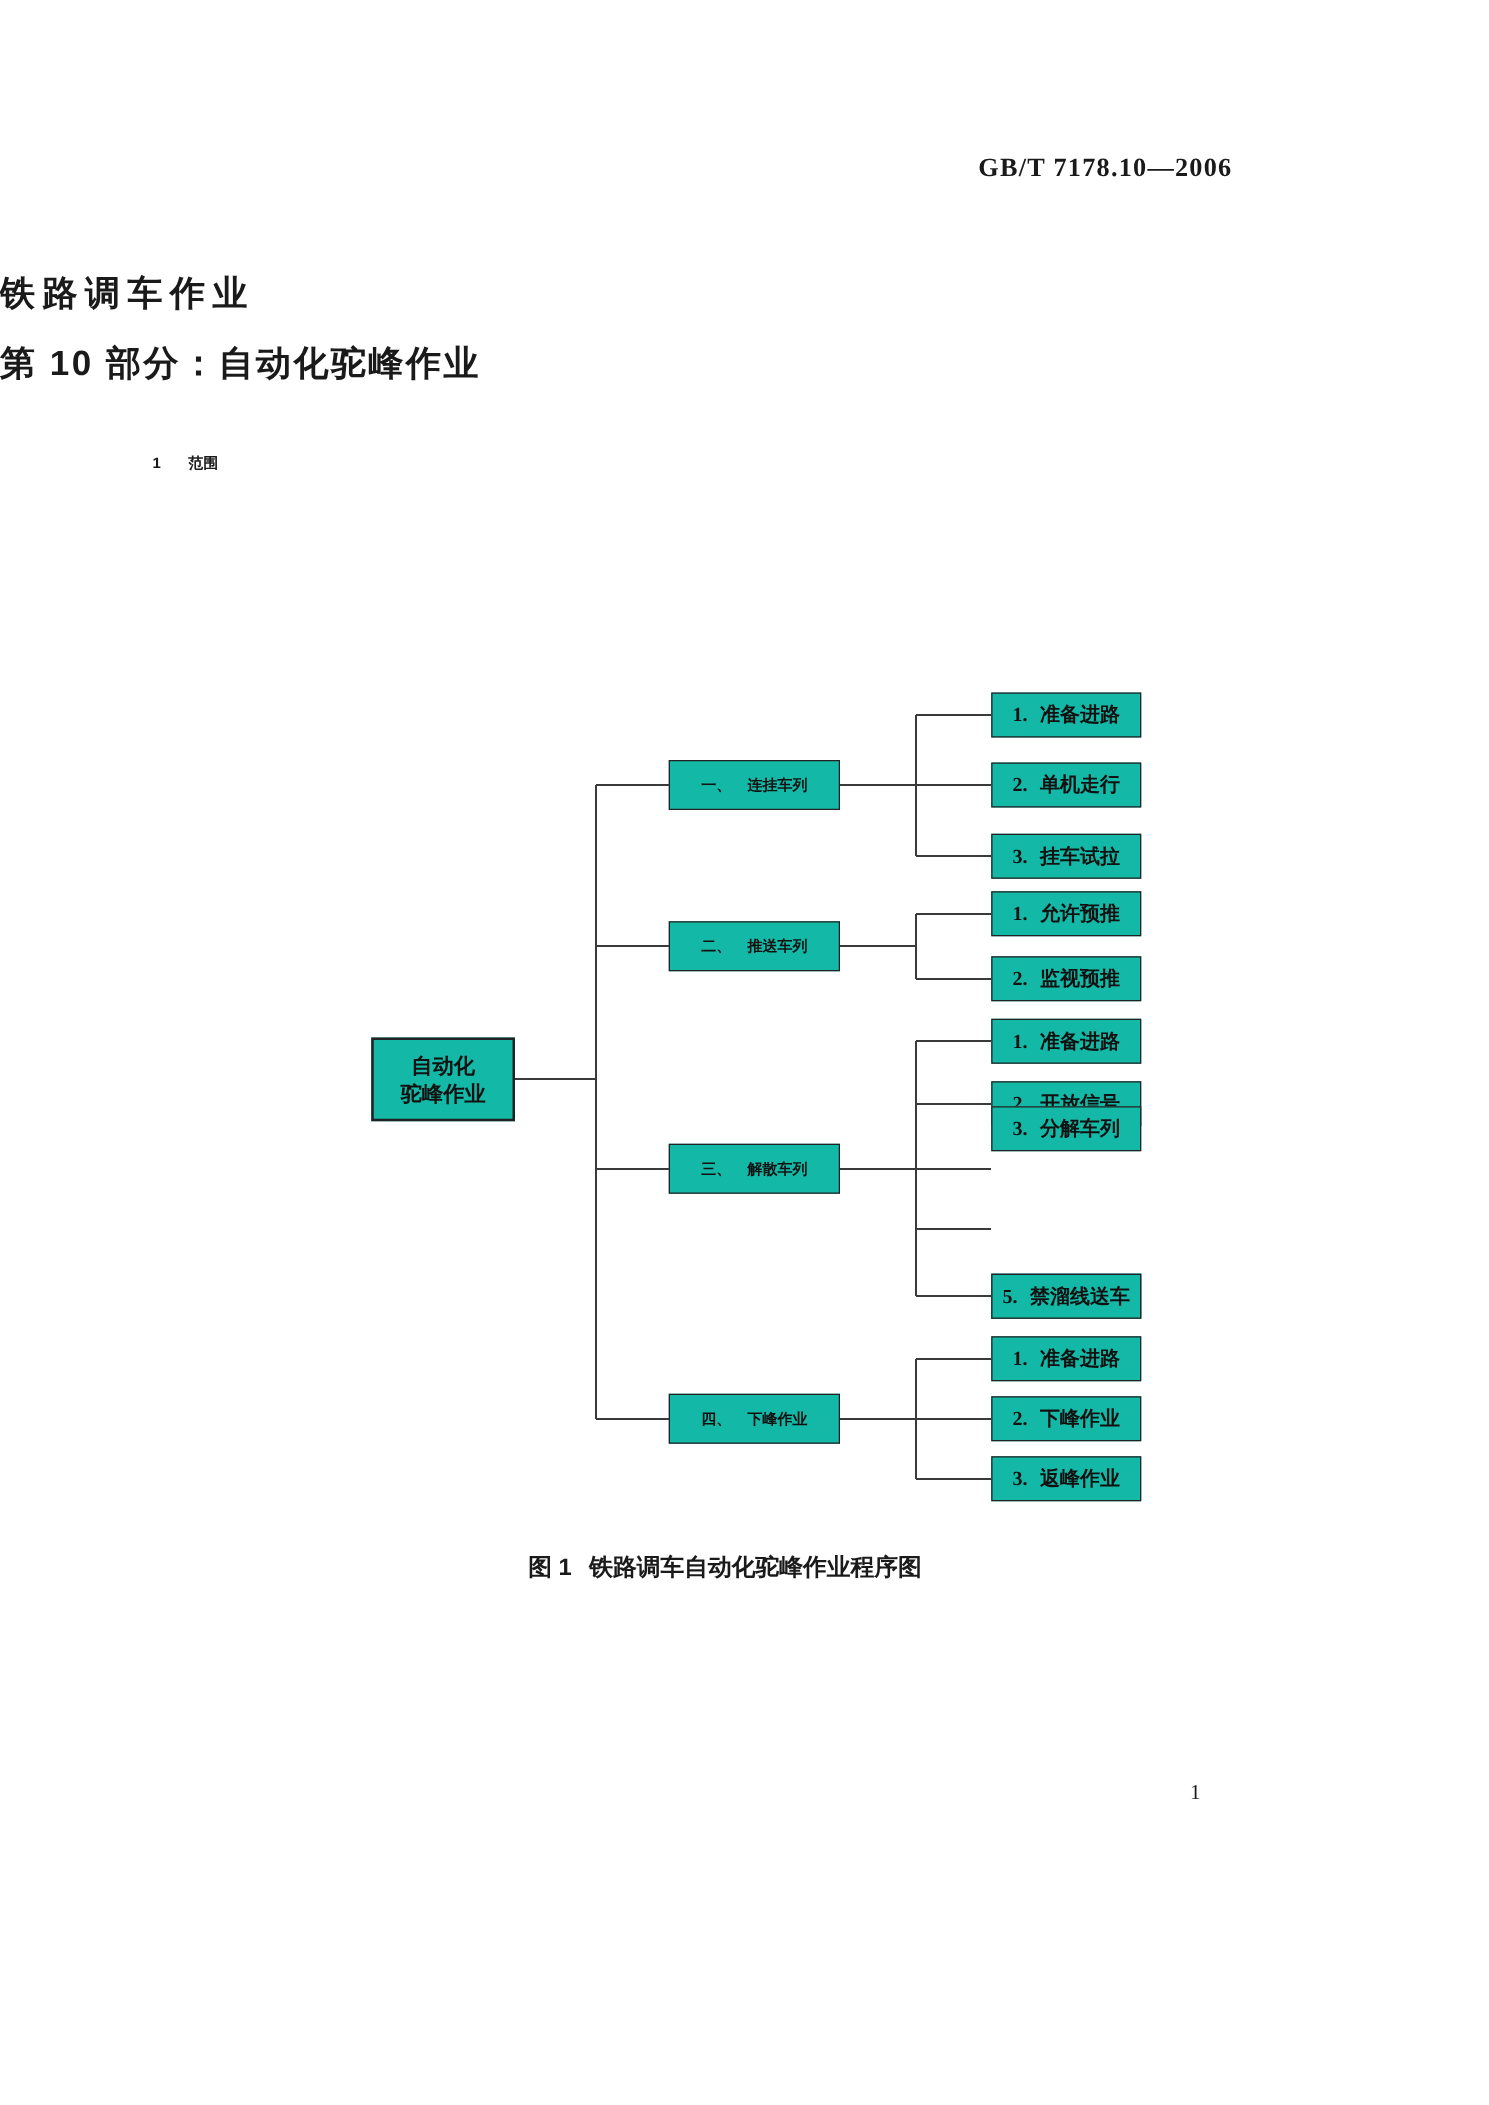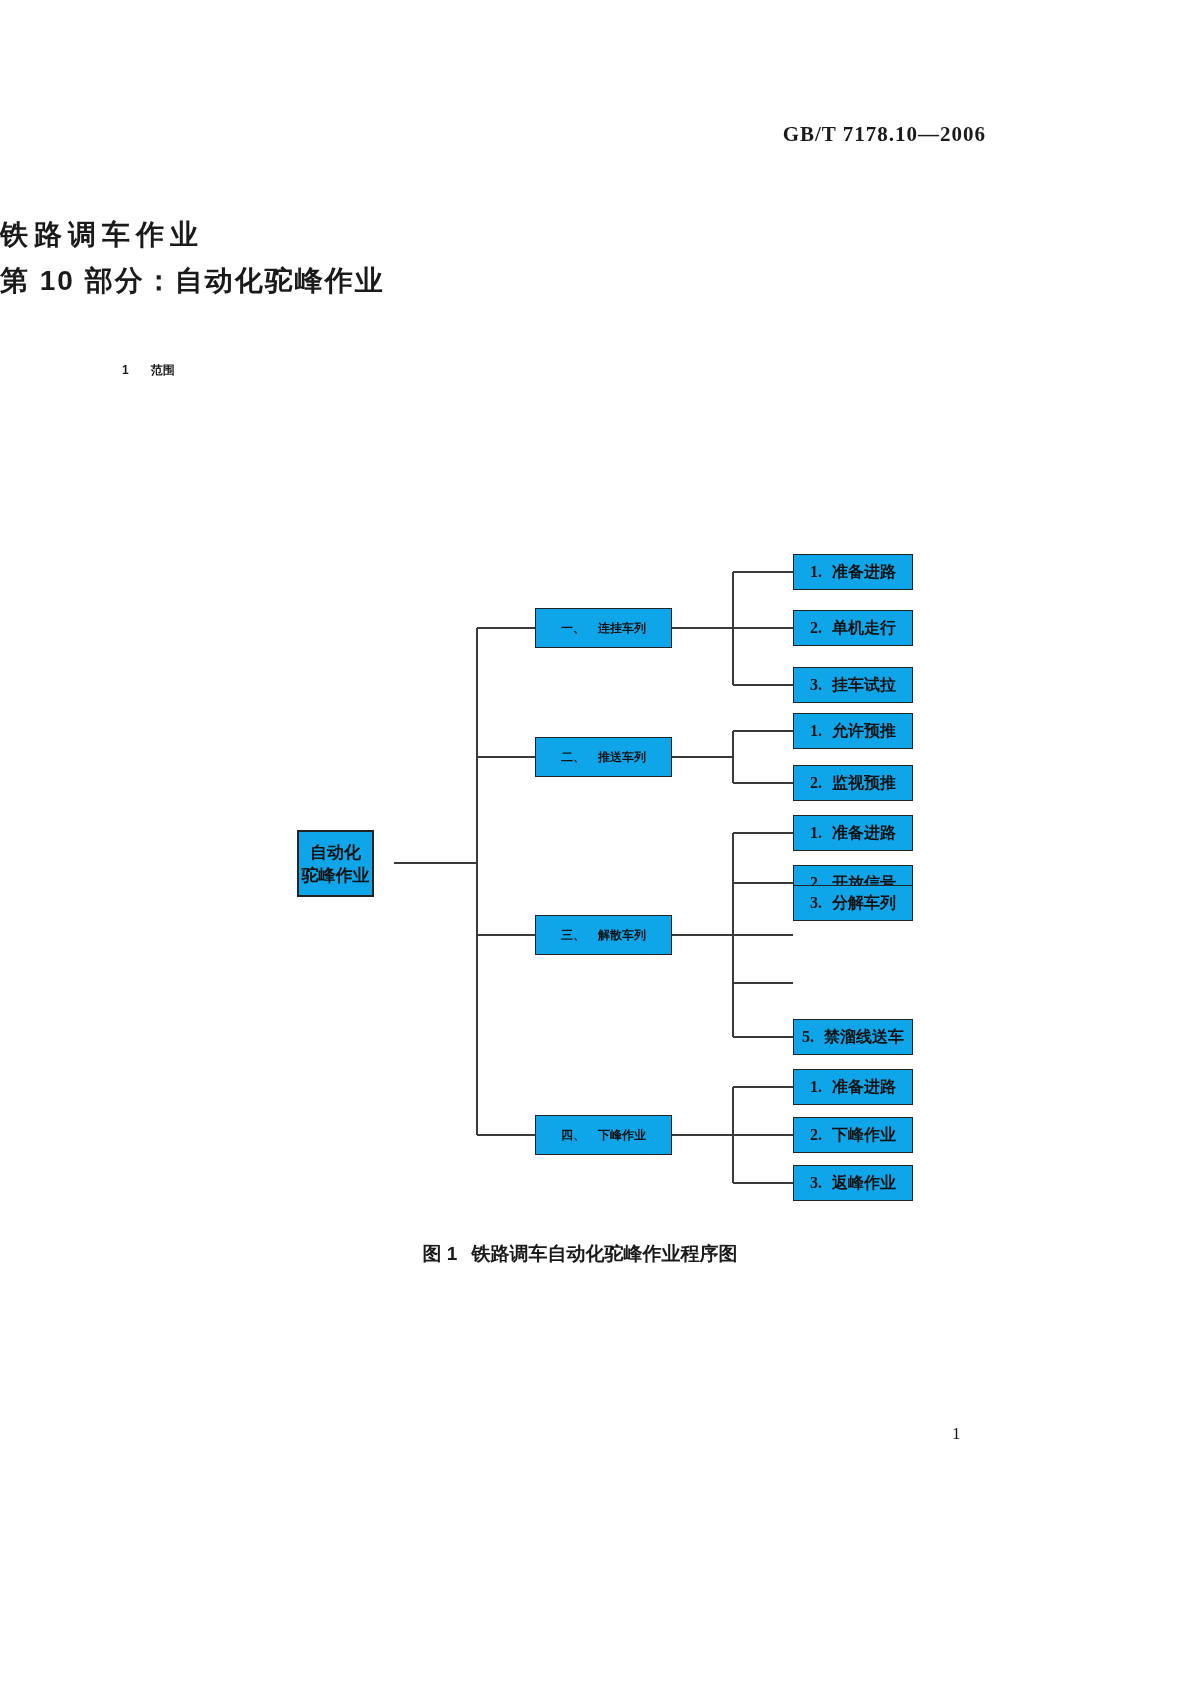--- a/index.html
+++ b/index.html
@@ -17,46 +17,46 @@
     font-size:21px;font-weight:700;
     letter-spacing:1px;
     font-family:"Liberation Serif","DejaVu Serif",serif;
   }
   .title-block{
     position:absolute;top:218px;left:0;width:1110px;
     font-family:"Liberation Sans","DejaVu Sans",sans-serif;
     font-weight:700;
   }
   .title-line1{font-size:28px;line-height:34px;letter-spacing:6px;}
-  .title-line2{font-size:28px;line-height:34px;margin-top:12px;letter-spacing:2px;}
+  .title-line2{font-size:28px;line-height:34px;margin-top:22px;letter-spacing:2px;}
   .sec-head{
     position:absolute;left:122px;
     font-family:"Liberation Sans","DejaVu Sans",sans-serif;
     font-weight:700;font-size:12px;
   }
   .sec-head .num{margin-right:22px;}
   .sec1-head{top:362px;}
   .sec2-head{top:486px;}
   .para{
     position:absolute;left:152px;top:400px;width:840px;
     font-size:19px;line-height:37px;
   }
   .para div{white-space:nowrap;}
   
   .connectors{position:absolute;left:0;top:0;width:1191px;height:1684px;}
   .connectors line{stroke:#3a3a3a;stroke-width:1.3;shape-rendering:crispEdges;}
   .fbox{
     position:absolute;box-sizing:border-box;
-    background:#0ea5e9;border:1.5px solid #222;
+    background:#14b8a6;border:1.5px solid #222;
     display:flex;align-items:center;justify-content:center;
     font-weight:700;color:#111;
     font-family:"Liberation Serif","DejaVu Serif",serif;
   }
   .rbox{
-    left:297px;top:830px;width:77px;height:67px;
+    left:297px;top:830px;width:115px;height:67px;
     border-width:2.5px;flex-direction:column;
     font-size:17px;line-height:23px;text-align:center;
   }
   .mbox{left:535px;width:137px;height:40px;font-size:12px;word-spacing:10px;}
   .cbox{left:793px;width:120px;height:36px;font-size:16px;word-spacing:6px;}
   .caption{
     position:absolute;top:1241px;left:0;width:1160px;
     text-align:center;
     font-family:"Liberation Sans","DejaVu Sans",sans-serif;
     font-weight:700;font-size:19px;

